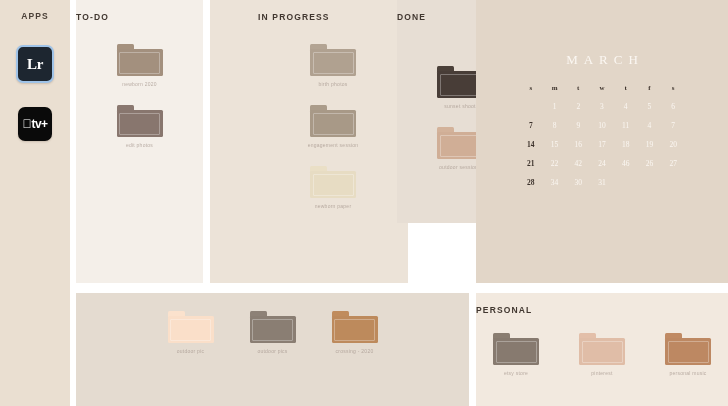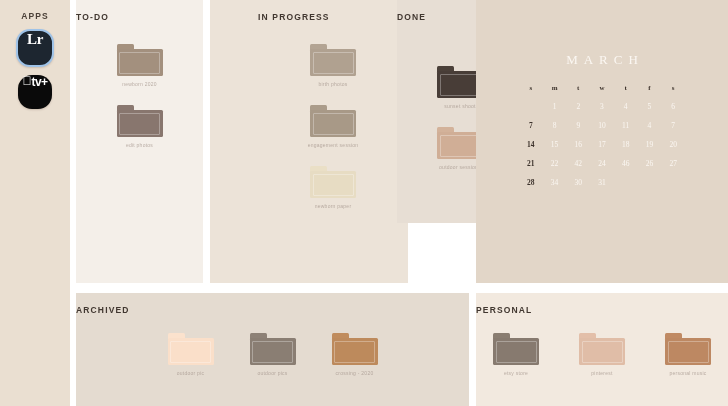--- a/index.html
+++ b/index.html
@@ -15,22 +15,22 @@
   .sidebar{
     position:absolute;left:0;top:0;width:70px;height:406px;
     background:#eadfd1;
     display:flex;flex-direction:column;align-items:center;
   }
   .apps-title{
     margin-top:11px;font-size:8.5px;letter-spacing:1.1px;
     color:#4b4038;font-weight:700;
   }
   .app-icon{
-    margin-top:8px;width:34px;height:34px;border-radius:14px;
-    display:flex;justify-content:center;
+    margin-top:24px;width:34px;height:34px;border-radius:7px;
+    display:flex;align-items:center;justify-content:center;
     box-shadow:0 1px 2px rgba(90,70,55,.22);
   }
   .app-lr{
     background:#1d2630;border:2px solid #9fc3e8;
     color:#ffffff;font-size:15px;font-weight:700;letter-spacing:-.4px;
     font-family:"Liberation Serif", serif;
   }
   .app-tv{
     background:#0a0a0a;color:#ffffff;font-size:12px;font-weight:700;
     letter-spacing:-.5px;
@@ -240,21 +240,20 @@
         <div class="cal-day">26</div>
         <div class="cal-day">27</div>
         <div class="cal-day sunday">28</div>
         <div class="cal-day">34</div>
         <div class="cal-day">30</div>
         <div class="cal-day">31</div>
       </div>
   </div>
 
   <div class="panel archived">
-    <div class="panel-title">ARCHIVED</div>
     <div class="folder-row">
       <div class="folder-item">
         <div class="folder">
           <div class="tab" style="background:#fbe2cd"></div>
           <div class="body" style="background:#fadfc9"></div>
           <div class="sheen"></div>
         </div>
         <div class="folder-label">outdoor pic</div>
       </div>
       <div class="folder-item">

